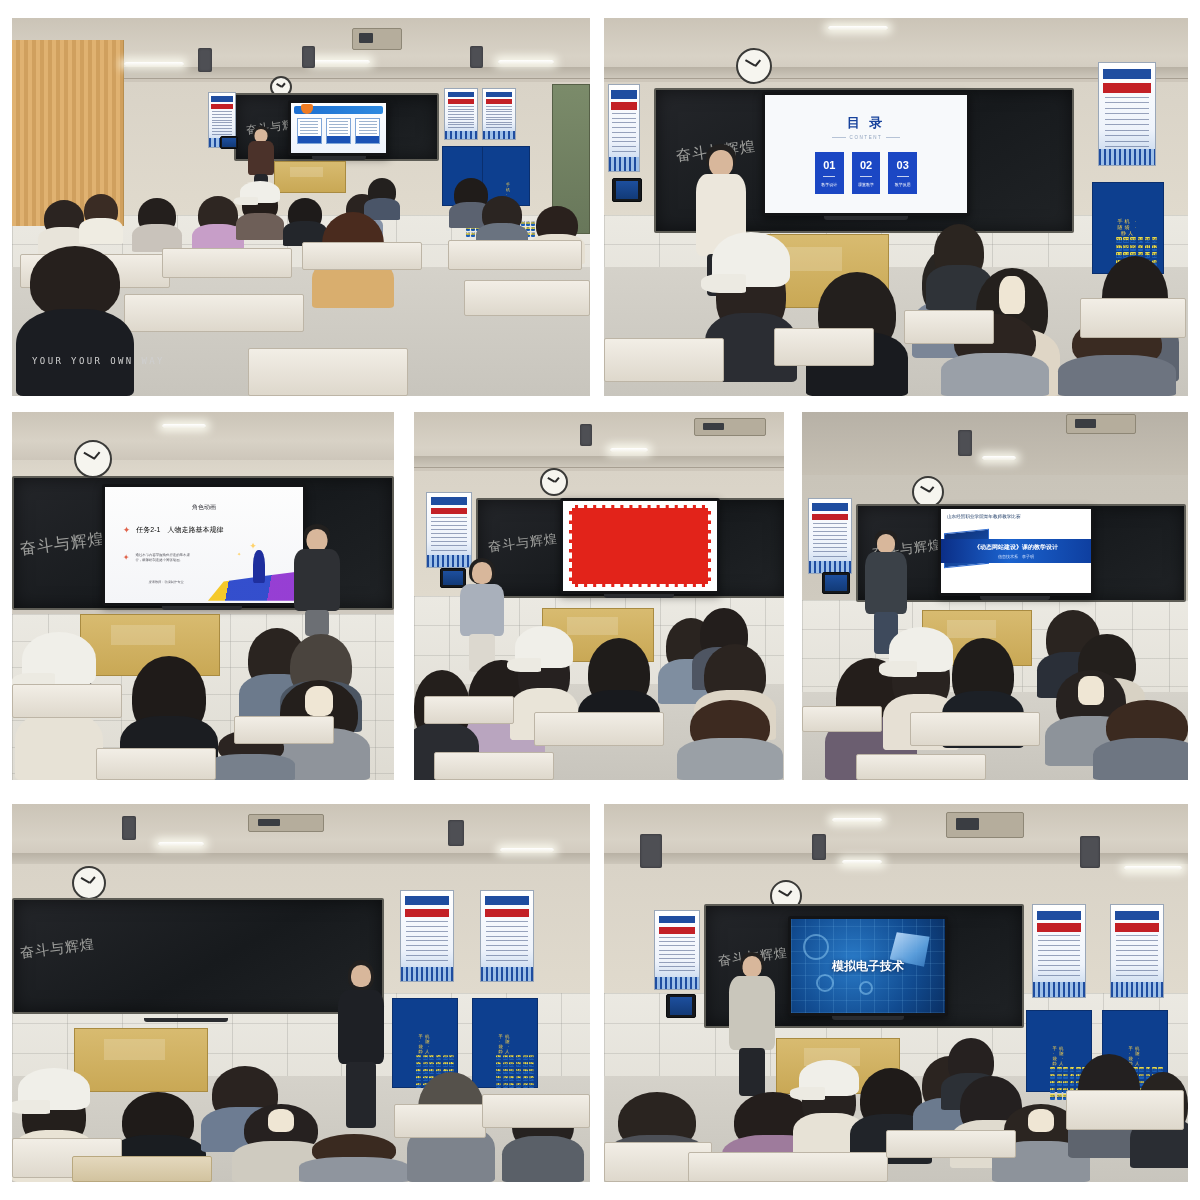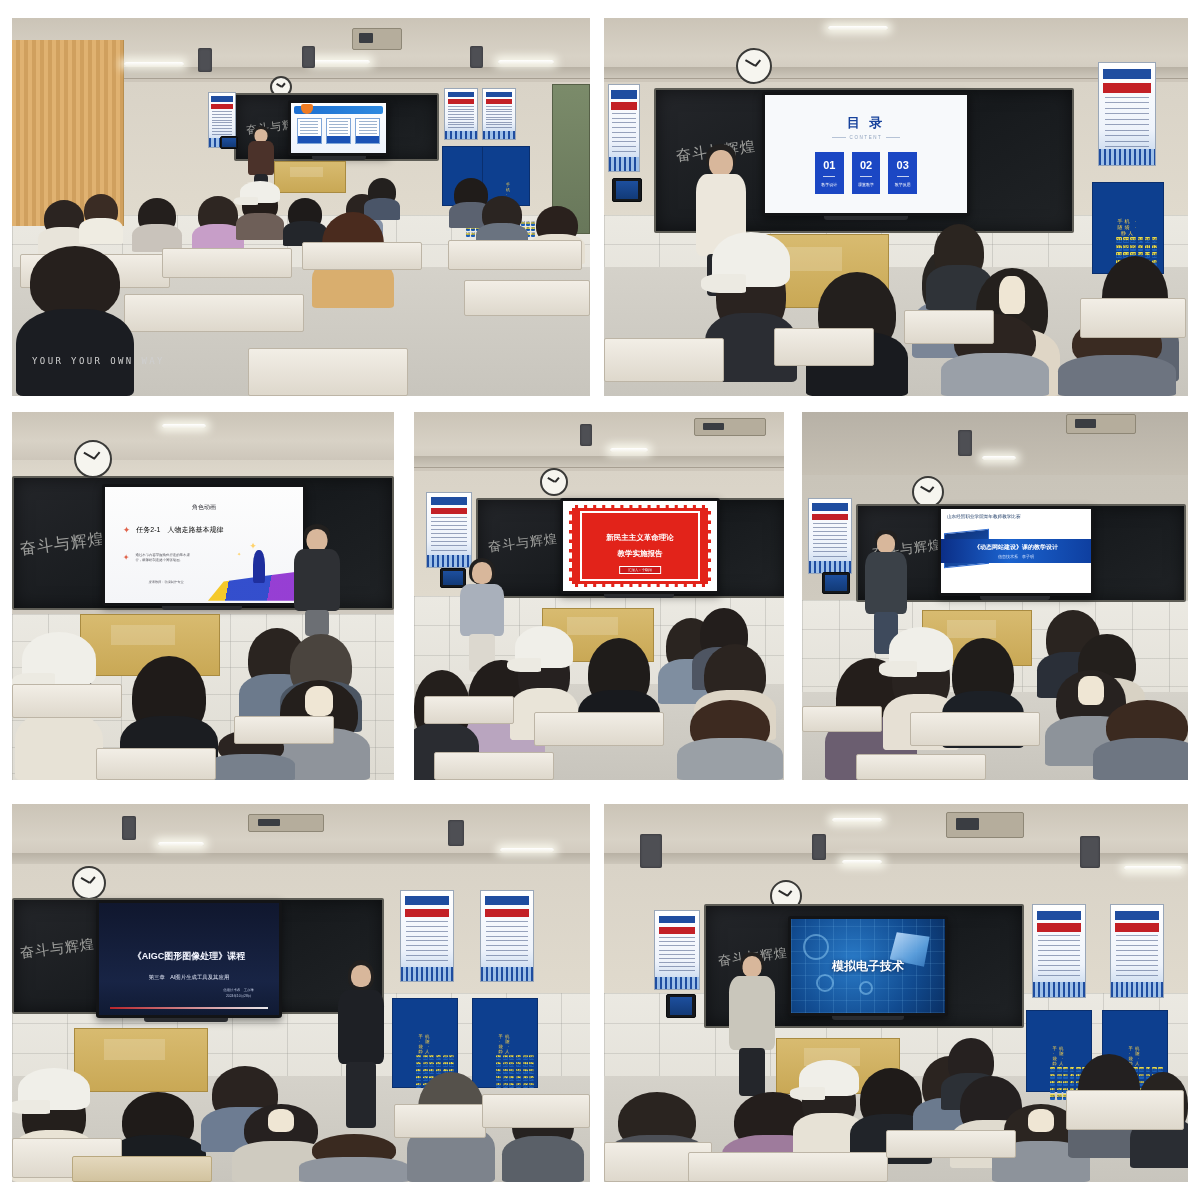--- a/index.html
+++ b/index.html
@@ -681,25 +681,20 @@
       <div class="clock" style="left:126px;top:56px;width:28px;height:28px;"></div>
 
       <div class="blackboard" style="left:62px; top:86px; width:310px; height:100px;">
         <div class="chalk" style="left:10px; top:34px; font-size:13px;">奋斗与辉煌</div>
       </div>
 
       <div class="screen" style="left:146px; top:86px; width:160px; height:96px;">
         <div class="panel">
           <div class="slide slide-red">
             <div class="red-frame"></div>
-            <div class="red-inner">
-              <div class="l1" style="font-size:7.5px;">新民主主义革命理论</div>
-              <div class="l2" style="font-size:7.5px;">教学实施报告</div>
-              <div class="red-byline" style="font-size:3.4px;">汇报人：李晓阳</div>
-            </div>
           </div>
         </div>
       </div>
       <div class="screen-base" style="left:190px;top:182px;width:70px;"></div>
 
       <div class="poster" style="left:12px;top:80px;width:46px;height:76px;">
         <div class="ph"></div>
           <div class="pt"></div>
           <div class="pl"></div>
           <div class="pf"></div>
@@ -851,33 +846,20 @@
       <div class="tube-light" style="left:488px;top:44px;width:54px;"></div>
       <div class="speaker-box" style="left:110px;top:12px;width:14px;height:24px;"></div>
       <div class="speaker-box" style="left:436px;top:16px;width:16px;height:26px;"></div>
       <div class="projector" style="left:236px;top:10px;width:76px;height:18px;"></div>
       <div class="clock" style="left:60px;top:62px;width:34px;height:34px;"></div>
 
       <div class="blackboard" style="left:0; top:94px; width:372px; height:116px;">
         <div class="chalk" style="left:6px; top:40px; font-size:14px;">奋斗与辉煌</div>
       </div>
 
-      <div class="screen" style="left:84px; top:96px; width:186px; height:118px;">
-        <div class="panel">
-          <div class="slide slide-aigc" style="justify-content:flex-start;">
-            <div class="aigc-t1" style="margin-top:26%; font-size:9px;">《AIGC图形图像处理》课程</div>
-            <div class="aigc-t2" style="margin-top:6%; font-size:5.4px;">第三章　AI图片生成工具及其应用</div>
-            <div class="aigc-meta" style="font-size:3.4px;">
-              <div>信息技术系　王亦琳</div>
-              <div>2024年10月28日</div>
-            </div>
-            <div class="aigc-bar"></div>
-          </div>
-        </div>
-      </div>
       <div class="screen-base" style="left:132px;top:214px;width:84px;"></div>
 
       <div class="poster" style="left:388px;top:86px;width:54px;height:92px;">
         <div class="ph"></div>
           <div class="pt"></div>
           <div class="pl"></div>
           <div class="pf"></div>
       </div>
       <div class="poster" style="left:468px;top:86px;width:54px;height:92px;">
         <div class="ph"></div>

